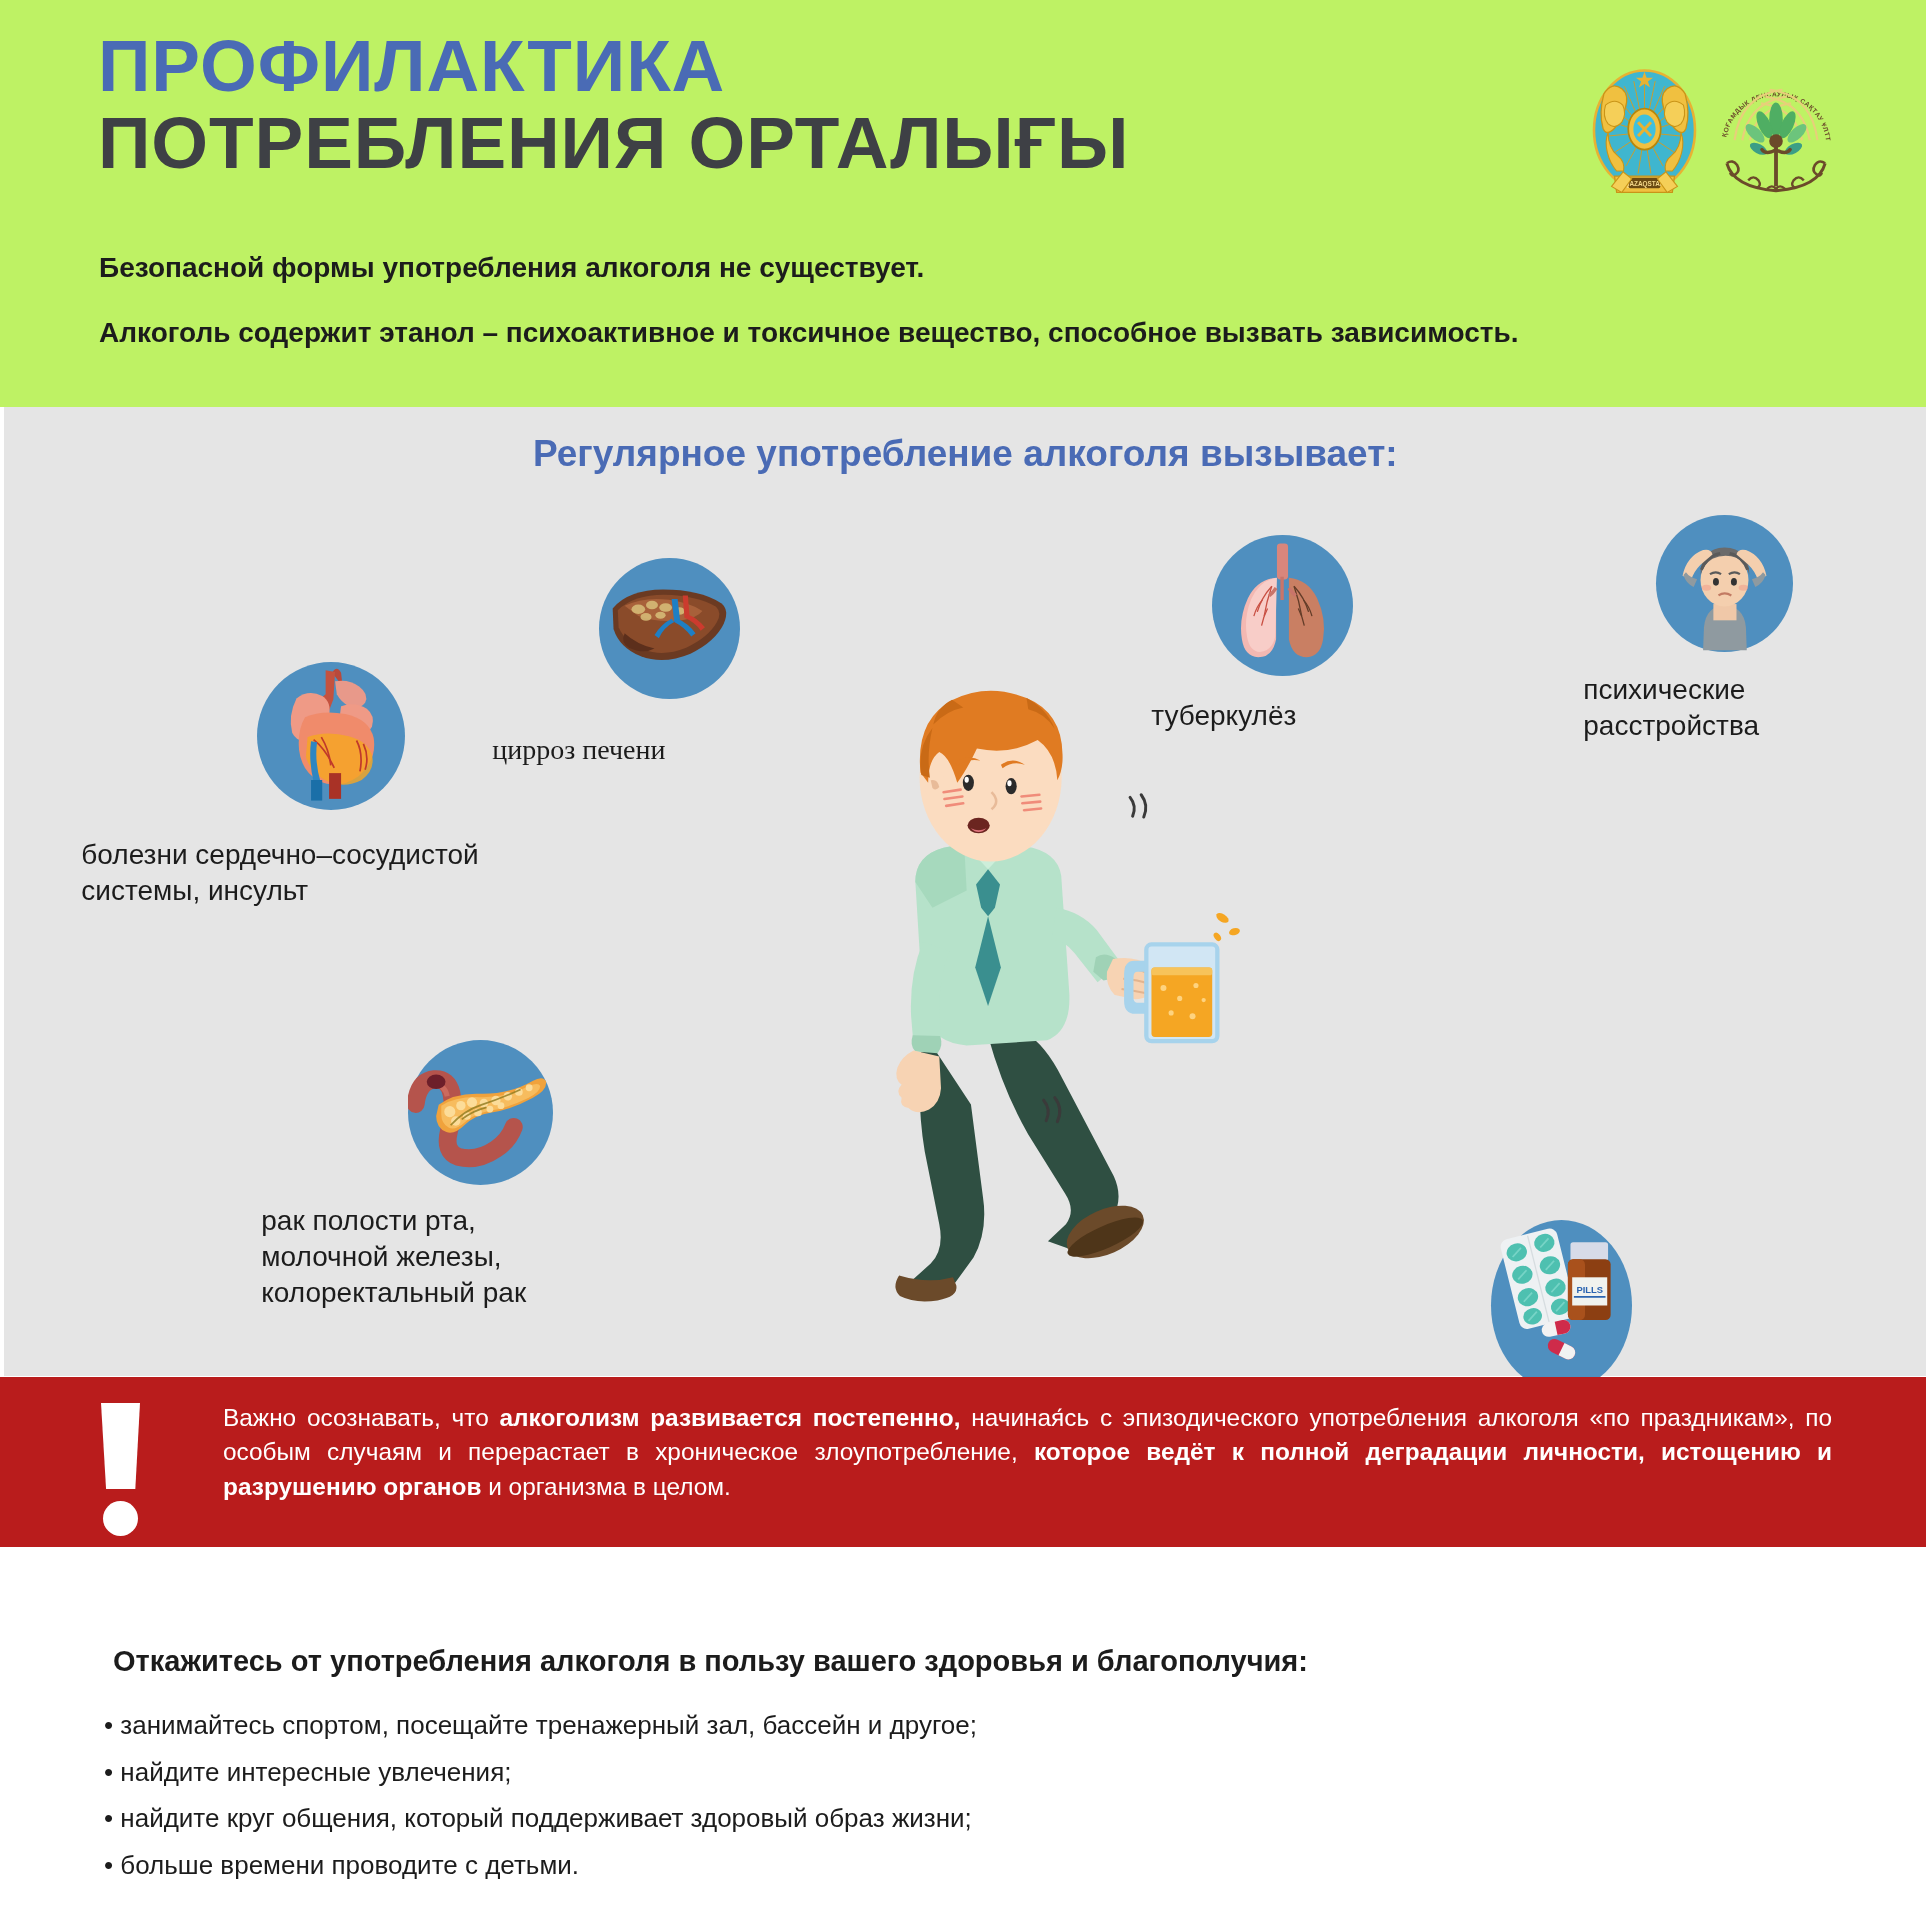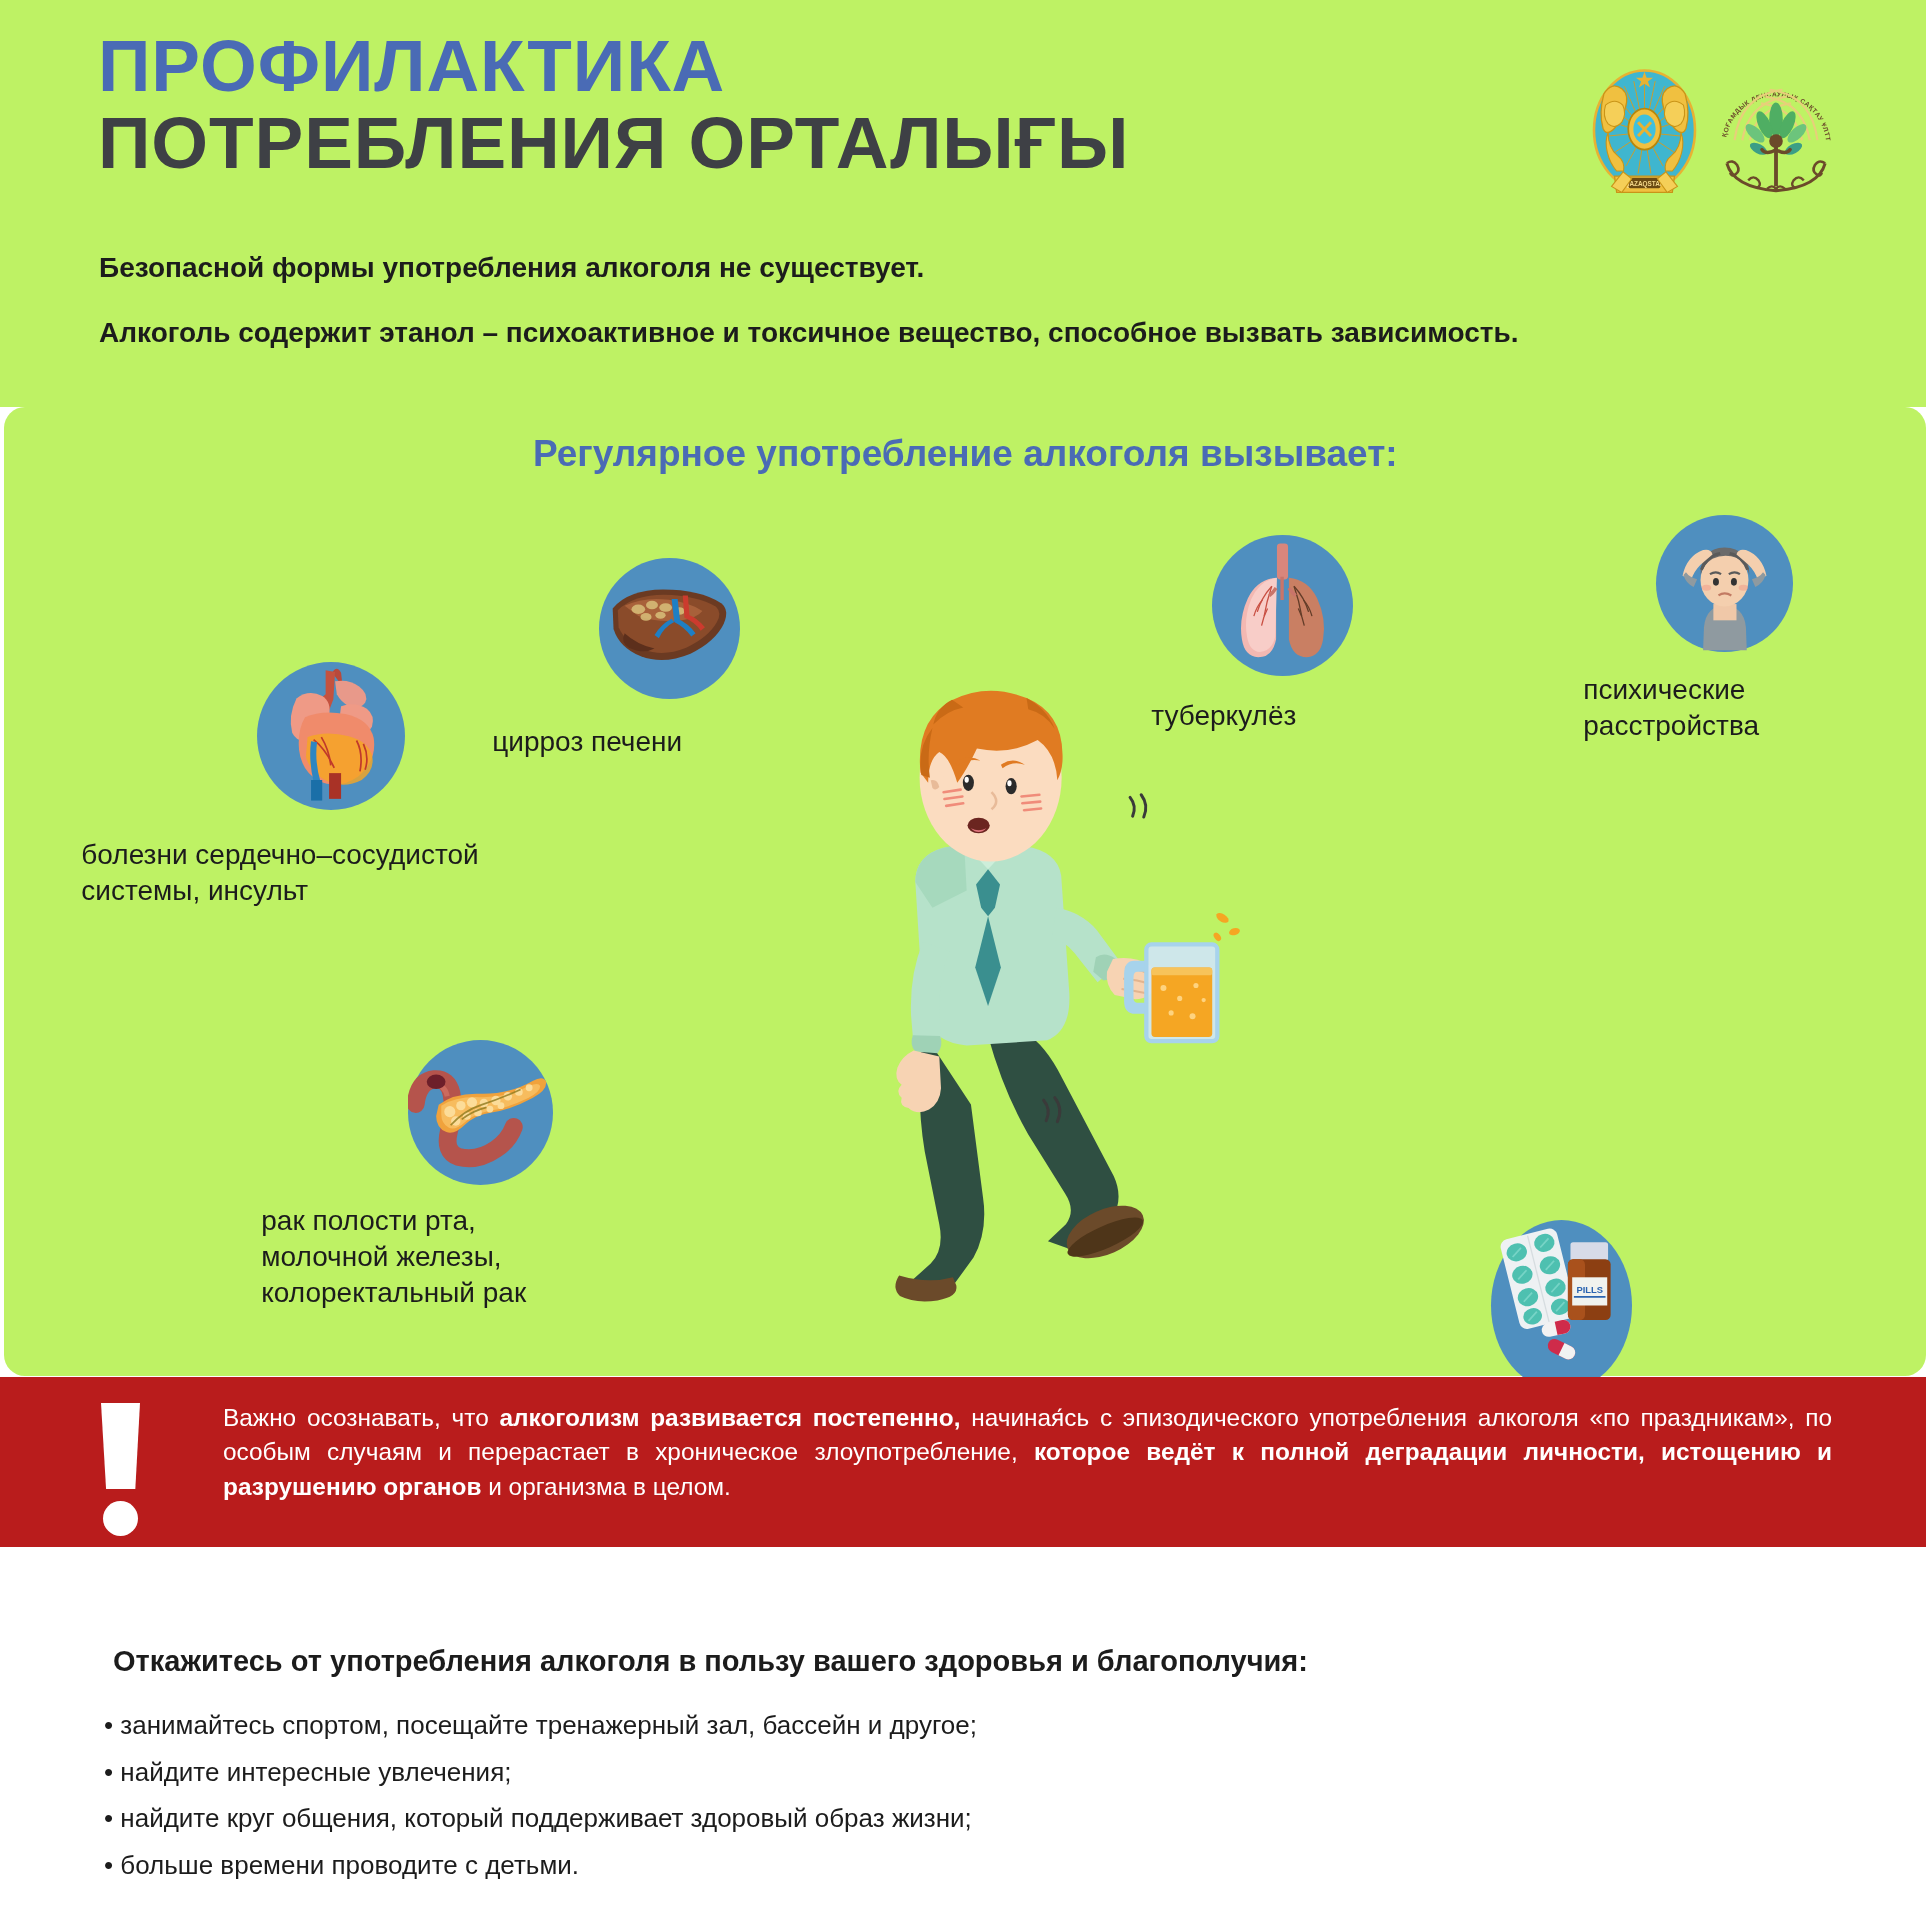--- a/index.html
+++ b/index.html
@@ -12,21 +12,21 @@
   .title-line1{font-size:73px;font-weight:bold;color:#4a6bb5;letter-spacing:0.9px;line-height:1.0;margin:0;}
   .title-line2{font-size:73px;font-weight:bold;color:#3e4045;letter-spacing:0.9px;line-height:1.12;margin:0;}
   #subtitle1{position:absolute;left:99px;top:252px;font-size:28px;font-weight:bold;color:#1c1c1c;}
   #subtitle2{position:absolute;left:99px;top:317px;font-size:28px;font-weight:bold;color:#1c1c1c;white-space:nowrap;}
 
   
   #logos{position:absolute;right:88px;top:64px;display:flex;align-items:flex-start;gap:16.3px;}
   .logo-wrap{position:relative;}
 
   
-  #panel{position:absolute;left:4.3px;top:407px;width:1922px;height:969px;background:#bef264;border-radius:21px;}
+  #panel{position:absolute;left:4.3px;top:407px;width:1922px;height:969px;background:#e5e5e5;}
   #panel-heading{position:absolute;left:0;top:26px;width:100%;text-align:center;
       font-size:37px;font-weight:bold;color:#4a6bb5;}
 
   
   .organ-circle{position:absolute;border-radius:50%;background:#4f8fbf;}
   .organ-label{position:absolute;font-size:28px;color:#1c1c1c;line-height:1.28;text-align:left;}
 
   
   #trauma-box{position:absolute;left:1426px;top:1089px;width:454px;height:248px;
       background:#2f8f8f;border-radius:14.5px;padding:19.7px 19px 0 19px;box-sizing:border-box;color:#fff;}
@@ -198,21 +198,21 @@
         <path d="M176 150 Q200 162 216 184 L226 176 Q208 152 184 142Z"></path>
         <path d="M176 150 Q152 162 140 188 L130 180 Q146 154 170 142Z"></path>
       </g>
       <g fill="#cc3b2e">
         <path d="M196 88 L200 140 L212 138 L208 88Z"></path>
         <path d="M200 140 Q224 150 238 170 L248 162 Q230 140 208 132Z"></path>
       </g>
       <path d="M60 176 Q88 202 130 212 Q104 226 70 210 Q50 198 60 176Z" fill="#5c2f1c"></path>
     </svg>
   </div>
-  <div class="organ-label" style="left:488px;top:317px;width:355px;">
+  <div class="organ-label" style="left:488px;top:325px;width:355px;font-family:Liberation Serif, serif;">
     <span style="white-space:pre-line;">цирроз печени</span>
   </div>
 
   <div class="organ-circle" style="left:404px;top:633px;width:145px;height:145px;">
     <svg width="145" height="145" viewBox="0 0 340 340">
       <path d="M18 150 Q24 96 62 92 Q94 90 102 126 Q110 166 96 214 Q84 262 118 274 Q162 286 206 256 Q236 236 248 204" stroke="#b5544c" stroke-width="42" fill="none" stroke-linecap="round"></path>
       <path d="M60 104 Q86 104 92 132" stroke="#cb6a5e" stroke-width="12" fill="none"></path>
       <ellipse cx="66" cy="98" rx="22" ry="17" fill="#6d1f2a"></ellipse>
       <path d="M72 152 Q108 124 168 126 Q236 128 292 96 Q318 82 324 98 Q326 118 292 136 Q240 164 196 170
                Q156 176 132 200 Q110 222 90 216 Q66 206 66 178Z" fill="#f0a23c"></path>

